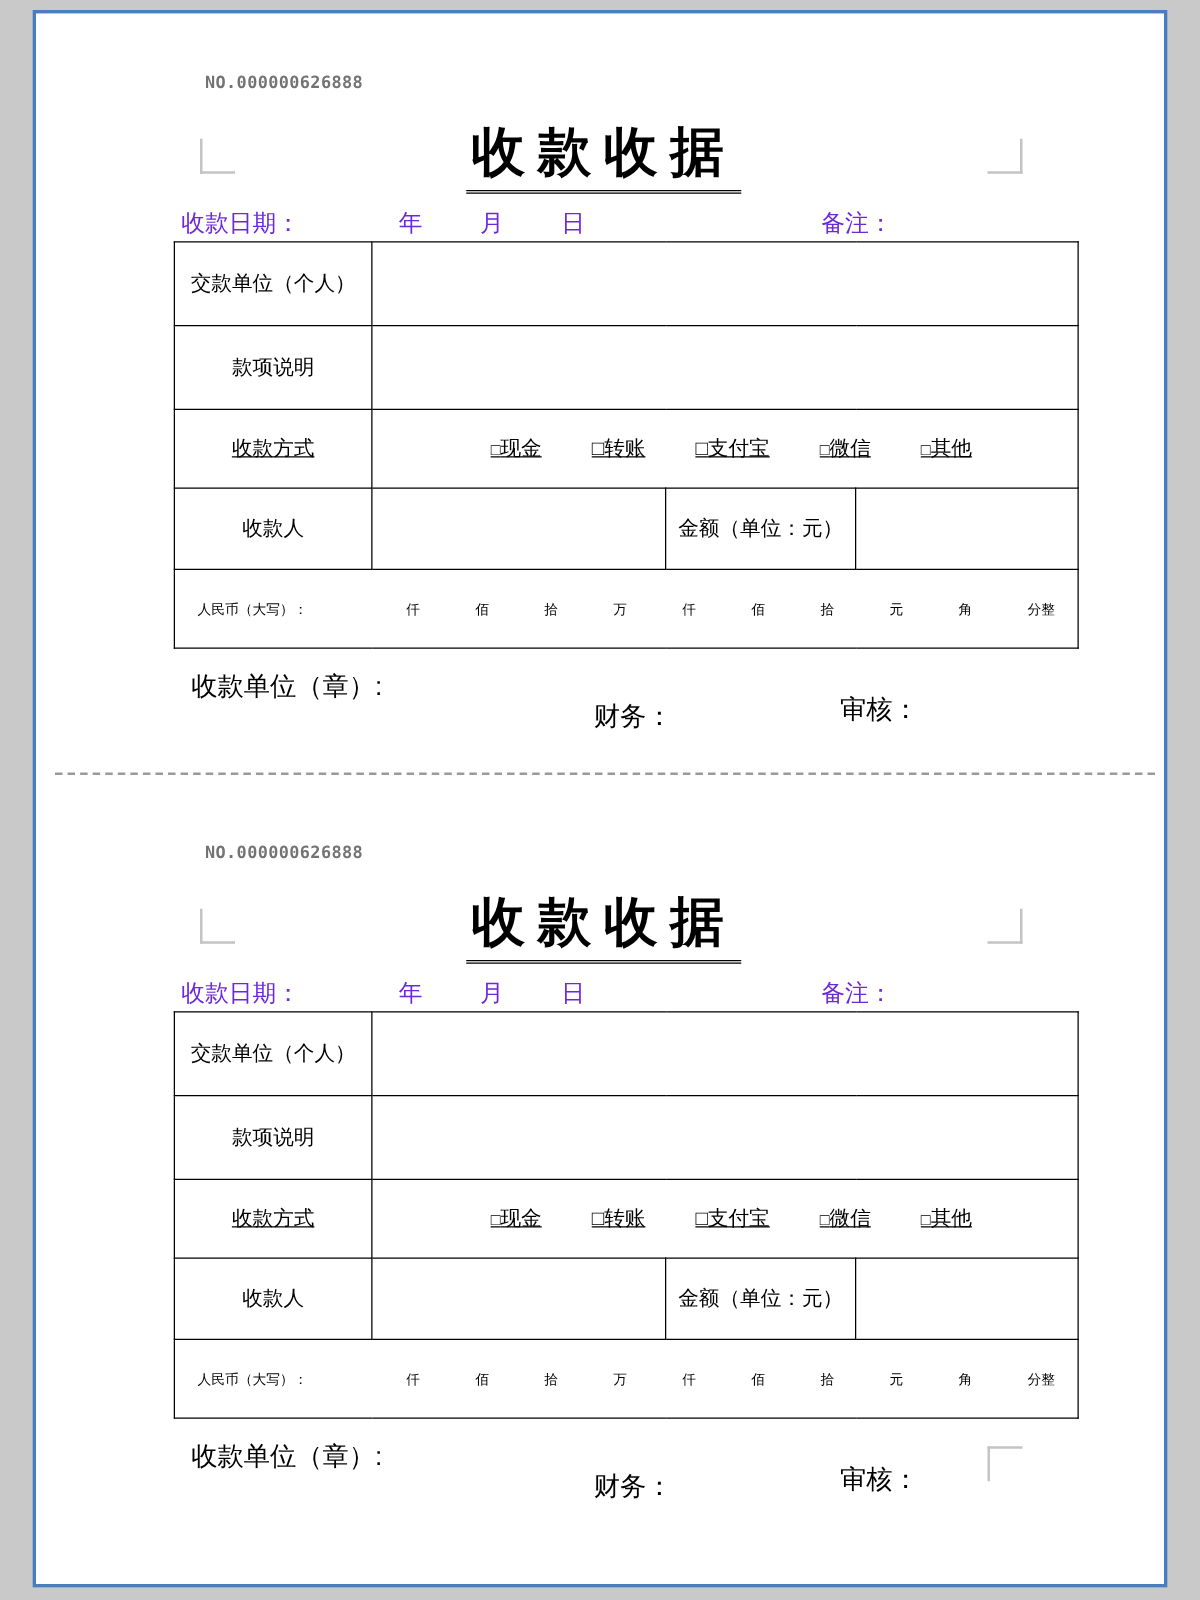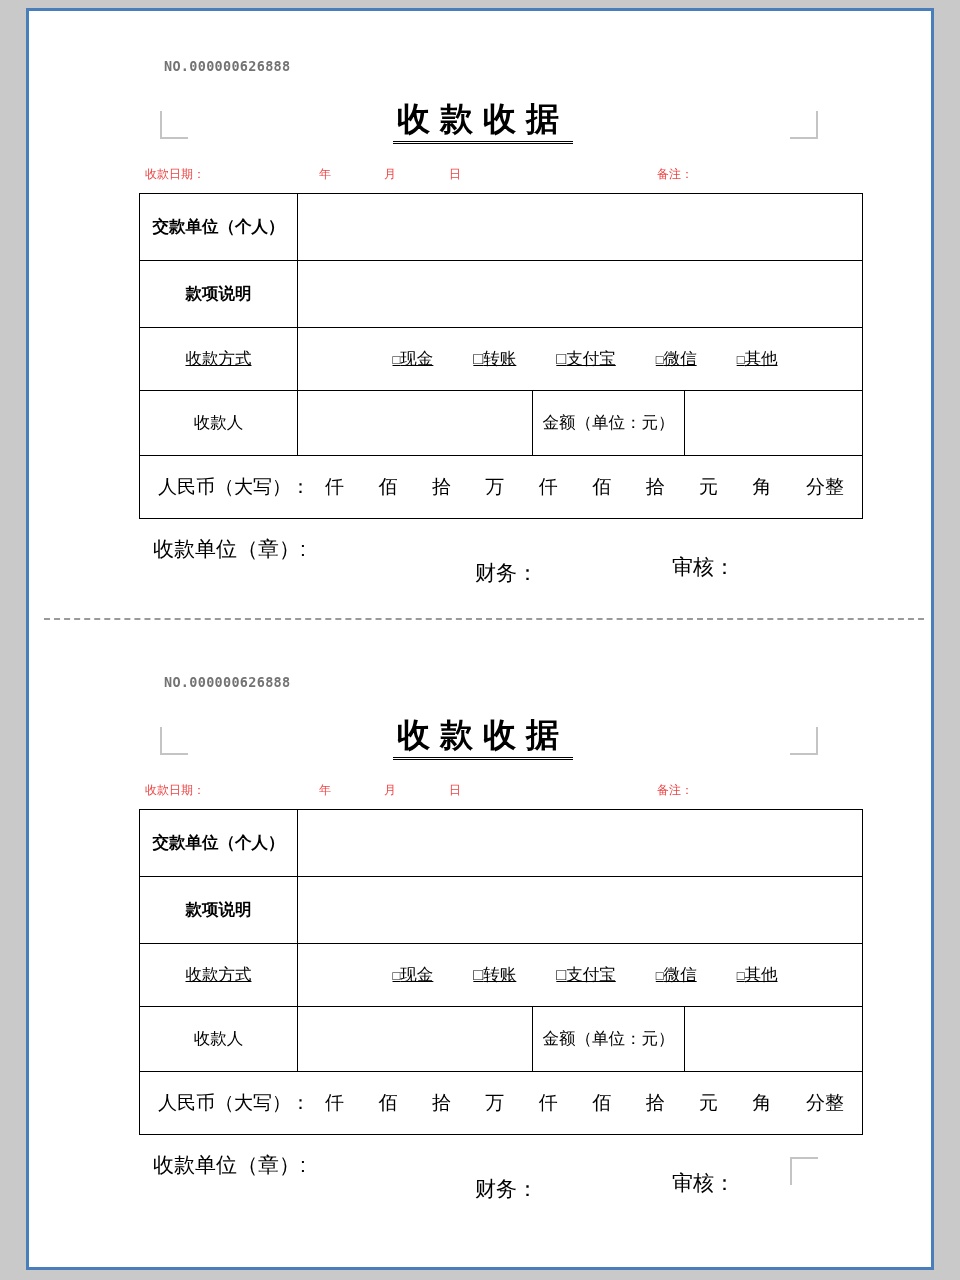--- a/index.html
+++ b/index.html
@@ -74,39 +74,39 @@
 
   .title {
     position: absolute;
     left: 0;
     top: 42px;
     width: 902px;
     text-align: center;
   }
   .title-text {
     display: inline-block;
-    font-family: Liberation Sans, sans-serif;
-    font-size: 33px;
+    font-family: Liberation Mono, monospace;
+    font-size: 43px;
     font-weight: bold;
     letter-spacing: 10px;
     color: #000000;
     padding: 0 4px 3px 4px;
     border-bottom: 3px double #000000;
     line-height: 1.15;
   }
 
   
   .date-line {
     position: absolute;
     left: 0;
     top: 108px;
     width: 902px;
     height: 24px;
-    font-size: 12px;
-    color: #ef4444;
+    font-size: 19px;
+    color: #6d28d9;
   }
   .date-label  { position: absolute; left: 113px;  top: 0; }
   .date-year   { position: absolute; left: 287px;  top: 0; }
   .date-month  { position: absolute; left: 352px;  top: 0; }
   .date-day    { position: absolute; left: 417px;  top: 0; }
   .remark-label{ position: absolute; left: 625px;  top: 0; font-family: Liberation Mono, monospace; }
 
   
   .form-table {
     position: absolute;
@@ -120,22 +120,22 @@
     border: 1.6px solid #000000;
     font-size: 16.5px;
     color: #000;
     padding: 0;
     vertical-align: middle;
   }
   .cell-label {
     text-align: center;
     white-space: nowrap;
   }
-  .row-unit td   { height: 66px; font-weight: bold; }
-  .row-desc td   { height: 66px; font-weight: bold; }
+  .row-unit td   { height: 66px; }
+  .row-desc td   { height: 66px; }
   .row-method td { height: 62px; text-decoration: underline; }
   .row-payee td  { height: 64px; }
   .row-amount td { height: 62px; }
 
   .methods {
     display: flex;
     justify-content: center;
     gap: 40px;
     font-size: 16.5px;
     padding-left: 10px;
@@ -146,21 +146,21 @@
   .amount-label {
     text-align: center;
     white-space: nowrap;
   }
 
   .capital-row {
     position: relative;
     height: 100%;
     display: flex;
     align-items: center;
-    font-size: 19px;
+    font-size: 11px;
     white-space: nowrap;
     text-decoration: underline;
   }
   .capital-title { position: absolute; left: 18px; }
   .cap-units {
     position: absolute;
     left: 185px;
     right: 18px;
     display: flex;
     justify-content: space-between;

